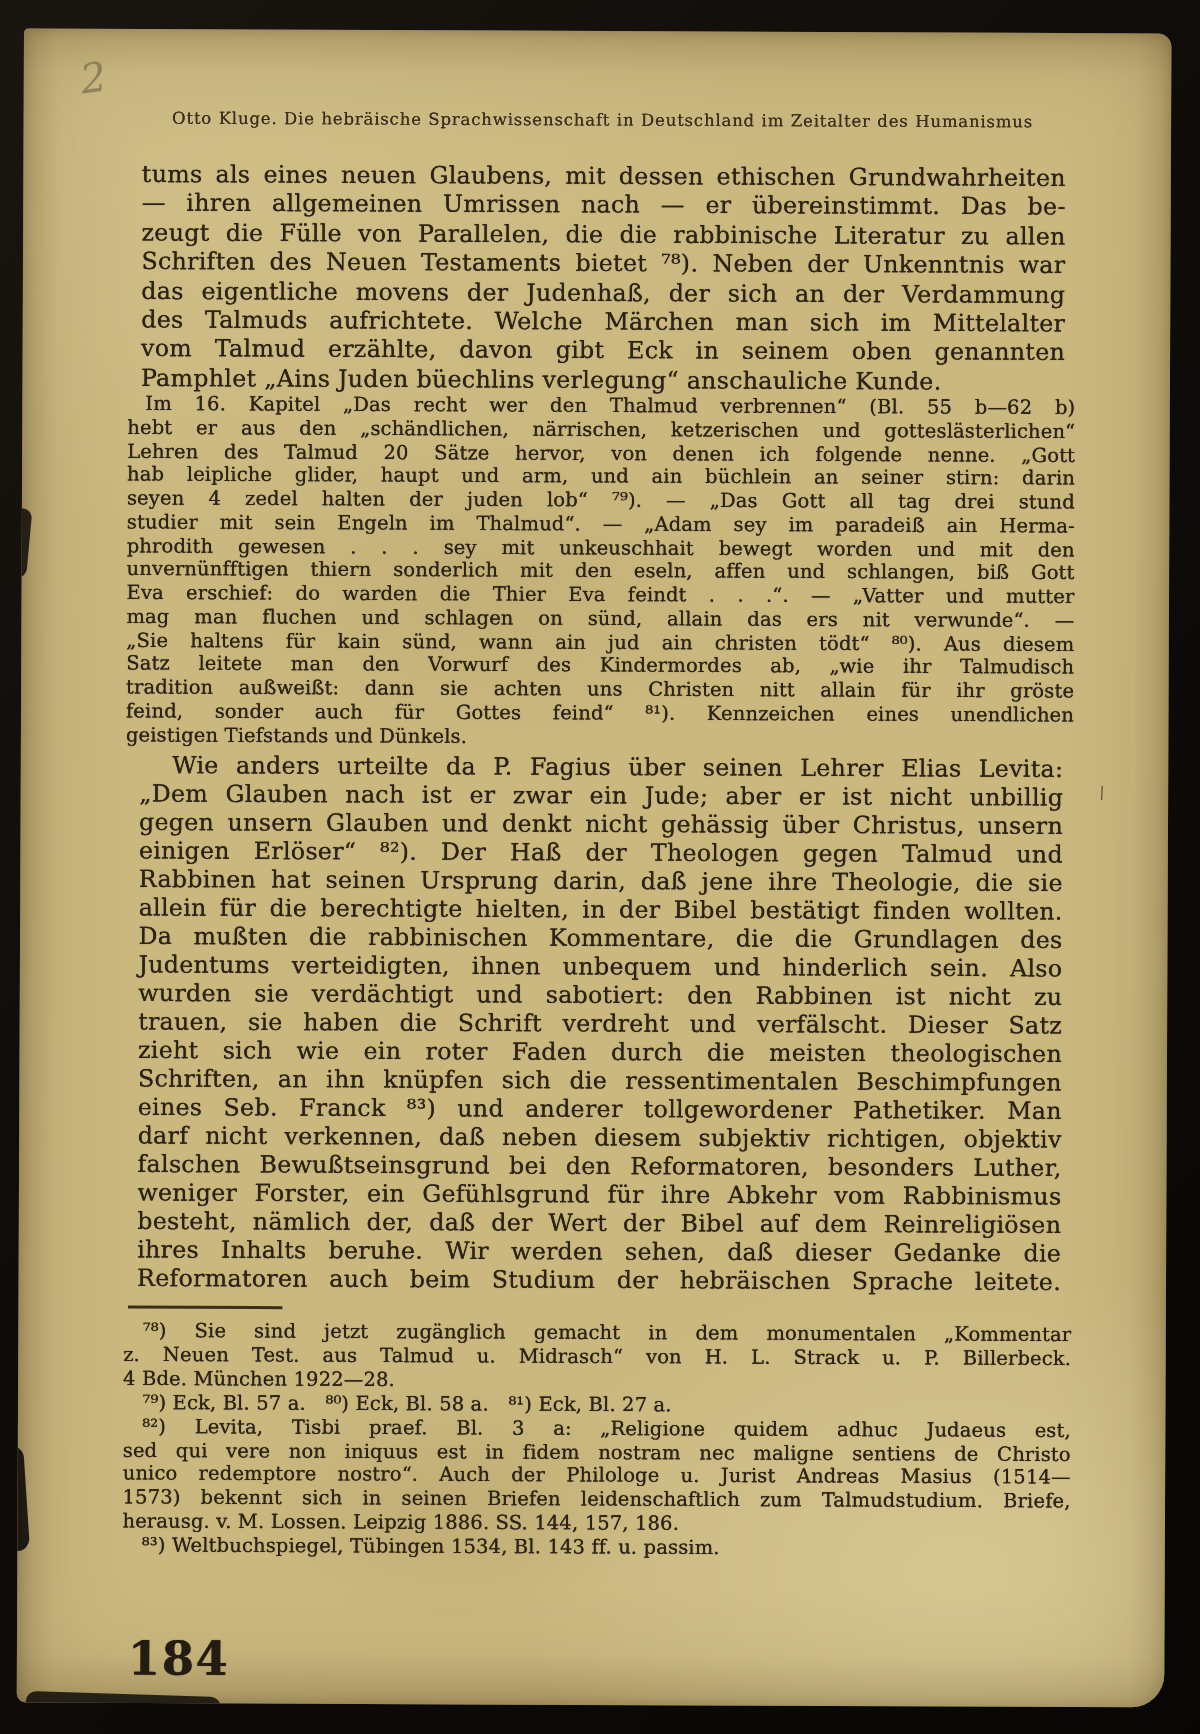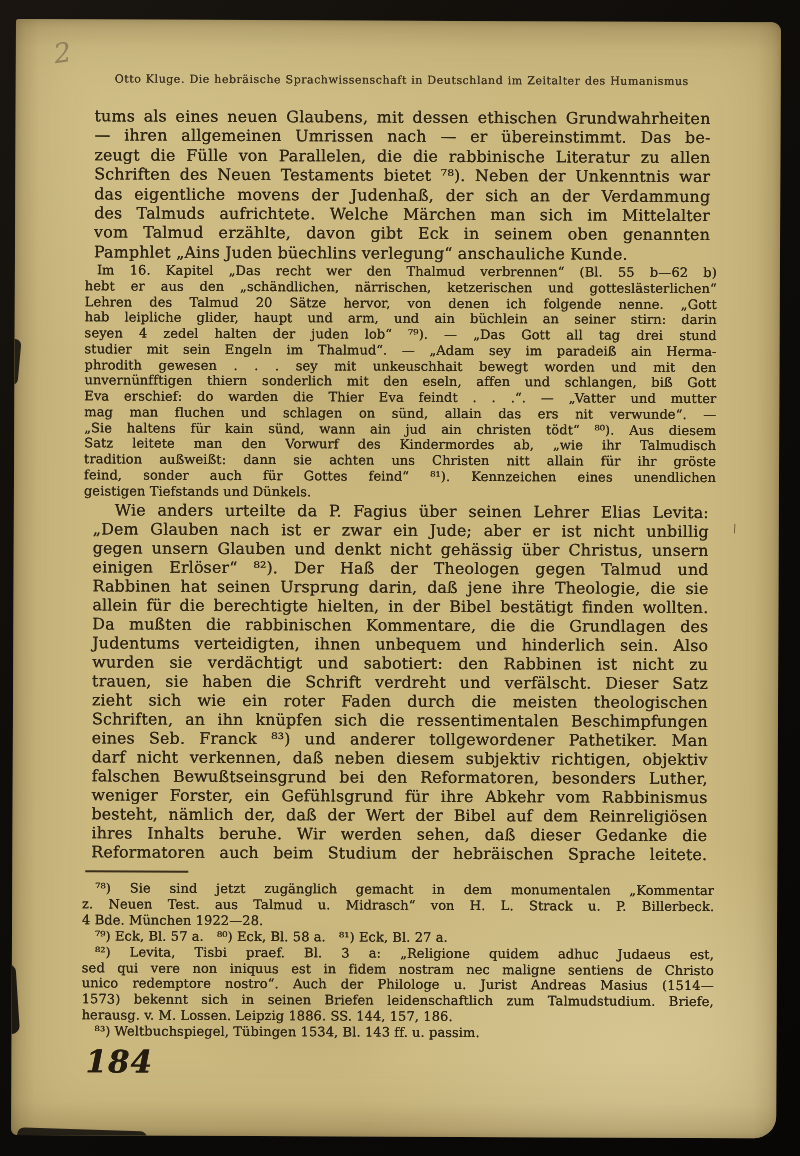--- a/index.html
+++ b/index.html
@@ -62,24 +62,23 @@
   .petit .tline{font-size:13px;line-height:15.75px;}
   .fnrule{
     position:absolute;left:73px;top:851px;width:103px;height:0;
     border-top:2px solid #3a2e1c;
   }
   .footnotes{top:861px;}
   .footnotes .tline{line-height:15.9px;}
   .fn-group > .tline:first-child{text-indent:13px;}
   .fn-group > .tline:last-child{text-align-last:left;}
   .pageno{
-    position:absolute;left:74px;top:1024px;
+    position:absolute;left:74px;top:1069px;
     font-size:31px;font-weight:700;color:#241c10;letter-spacing:1px;
     text-shadow:0 0 .6px currentColor;
-    font-style:italic;
   }
   .tear{position:absolute;background:var(--backdrop);pointer-events:none;}
   .tear-1{left:-5px;top:320px;width:10px;height:46px;transform:rotate(5deg);border-radius:0 6px 6px 0;opacity:.85;}
   .tear-2{left:-6px;top:945px;width:12px;height:70px;transform:rotate(-4deg);border-radius:0 8px 8px 0;opacity:.9;}
   .tear-3{left:6px;bottom:-8px;width:130px;height:14px;transform:rotate(1.6deg);border-radius:8px;opacity:.85;}
   .speck{position:absolute;color:#443518;font-size:11px;opacity:.8;}
 </style>
 </head>
 <body>
 

